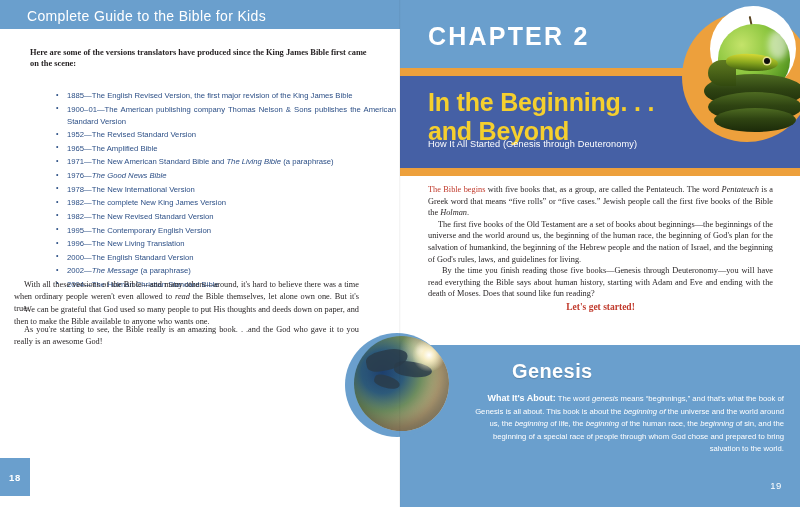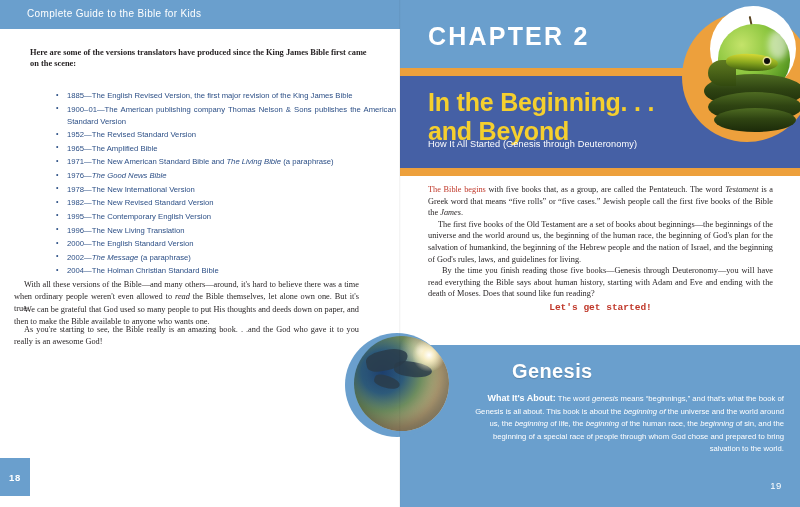--- a/index.html
+++ b/index.html
@@ -23,21 +23,21 @@
     background: #ffffff;
     overflow: hidden;
   }
   #running-head-bar {
     position: absolute; left: 0; top: 0;
     width: 400px; height: 29px;
     background: #6a9fcd;
   }
   #running-head-text {
     position: absolute; left: 27px; top: 8px;
-    font-size: 10px;
+    font-size: 14px;
     letter-spacing: 0.35px;
     color: #ffffff;
     font-weight: 400;
     white-space: nowrap;
   }
   #lead-line {
     position: absolute; left: 30px; top: 48px;
     width: 345px;
     font-family: "Liberation Serif", serif;
     font-size: 8.4px;
@@ -220,21 +220,21 @@
     font-family: "Liberation Serif", serif;
     font-size: 8.3px;
     line-height: 1.4;
     color: #231f20;
   }
   #right-body p { margin: 0 0 0 0; text-align: justify; }
   #rb-p1 { text-indent: 0; }
   #rb-p2 { text-indent: 10px; }
   #rb-p3 { text-indent: 14px; text-align: center; }
   .redlead { color: #c0392b; font-weight: 400; }
-  .redline { color: #c0392b; font-weight: 700; font-family: Liberation Mono, monospace; font-size: 9.5px; }
+  .redline { color: #c0392b; font-weight: 700; font-family: Liberation Serif, serif; font-size: 9.5px; }
 
   
   #genesis-panel {
     position: absolute; left: 0px; top: 345px;
     width: 400px; height: 162px;
     background: #6a9fcd;
     border-top-left-radius: 26px;
   }
   #genesis-title {
     position: absolute; left: 112px; top: 15px;
@@ -317,20 +317,21 @@
     <div id="lead-line">Here are some of the versions translators have produced since the King James Bible first came on the scene:</div>
 
     <ul id="version-list">
         <li>1885—The English Revised Version, the first major revision of the King James Bible</li>
         <li>1900–01—The American publishing company Thomas Nelson &amp; Sons publishes the American Standard Version</li>
         <li>1952—The Revised Standard Version</li>
         <li>1965—The Amplified Bible</li>
         <li>1971—The New American Standard Bible and <em>The Living Bible</em> (a paraphrase)</li>
         <li>1976—<em>The Good News Bible</em></li>
         <li>1978—The New International Version</li>
+        <li>1982—The complete New King James Version</li>
         <li>1982—The New Revised Standard Version</li>
         <li>1995—The Contemporary English Version</li>
         <li>1996—The New Living Translation</li>
         <li>2000—The English Standard Version</li>
         <li>2002—<em>The Message</em> (a paraphrase)</li>
         <li>2004—The Holman Christian Standard Bible</li>
       </ul>
 
     <div class="closing-para" id="para-1">With all these versions of the Bible—and many others—around, it's hard to believe there was a time when ordinary people weren't even allowed to <em>read</em> the Bible themselves, let alone own one. But it's true.</div>
     <div class="closing-para" id="para-2">We can be grateful that God used so many people to put His thoughts and deeds down on paper, and then to make the Bible available to anyone who wants one.</div>
@@ -360,21 +361,21 @@
       <div class="snake-coil coil-1"></div>
       <div class="snake-coil coil-2"></div>
       <div class="snake-coil coil-3"></div>
       <div class="snake-neck"></div>
       <div class="snake-head"></div>
       <div class="snake-eye"></div>
     </div>
 
     <div id="right-body">
       <p id="rb-p1">
-        <span class="redlead">The Bible begins</span><span> with five books that, as a group, are called the Pentateuch. The word <em>Testament</em> is a Greek word that means “five rolls” or “five cases.” Jewish people call the first five books of the Bible the <em>James</em>.</span>
+        <span class="redlead">The Bible begins</span><span> with five books that, as a group, are called the Pentateuch. The word <em>Pentateuch</em> is a Greek word that means “five rolls” or “five cases.” Jewish people call the first five books of the Bible the <em>Holman</em>.</span>
       </p>
       <p id="rb-p2">The first five books of the Old Testament are a set of books about beginnings—the beginnings of the universe and the world around us, the beginning of the human race, the beginning of God's plan for the salvation of humankind, the beginning of the Hebrew people and the nation of Israel, and the beginning of God's rules, laws, and guidelines for living.</p>
       <p id="rb-p3">By the time you finish reading those five books—Genesis through Deuteronomy—you will have read everything the Bible says about human history, starting with Adam and Eve and ending with the death of Moses. Does that sound like fun reading?</p>
       <p style="text-align:center;margin-top:1px;">
         <span class="redline">Let's get started!</span>
       </p>
     </div>
 
     <div id="genesis-panel">
       <div id="genesis-title">Genesis</div>

